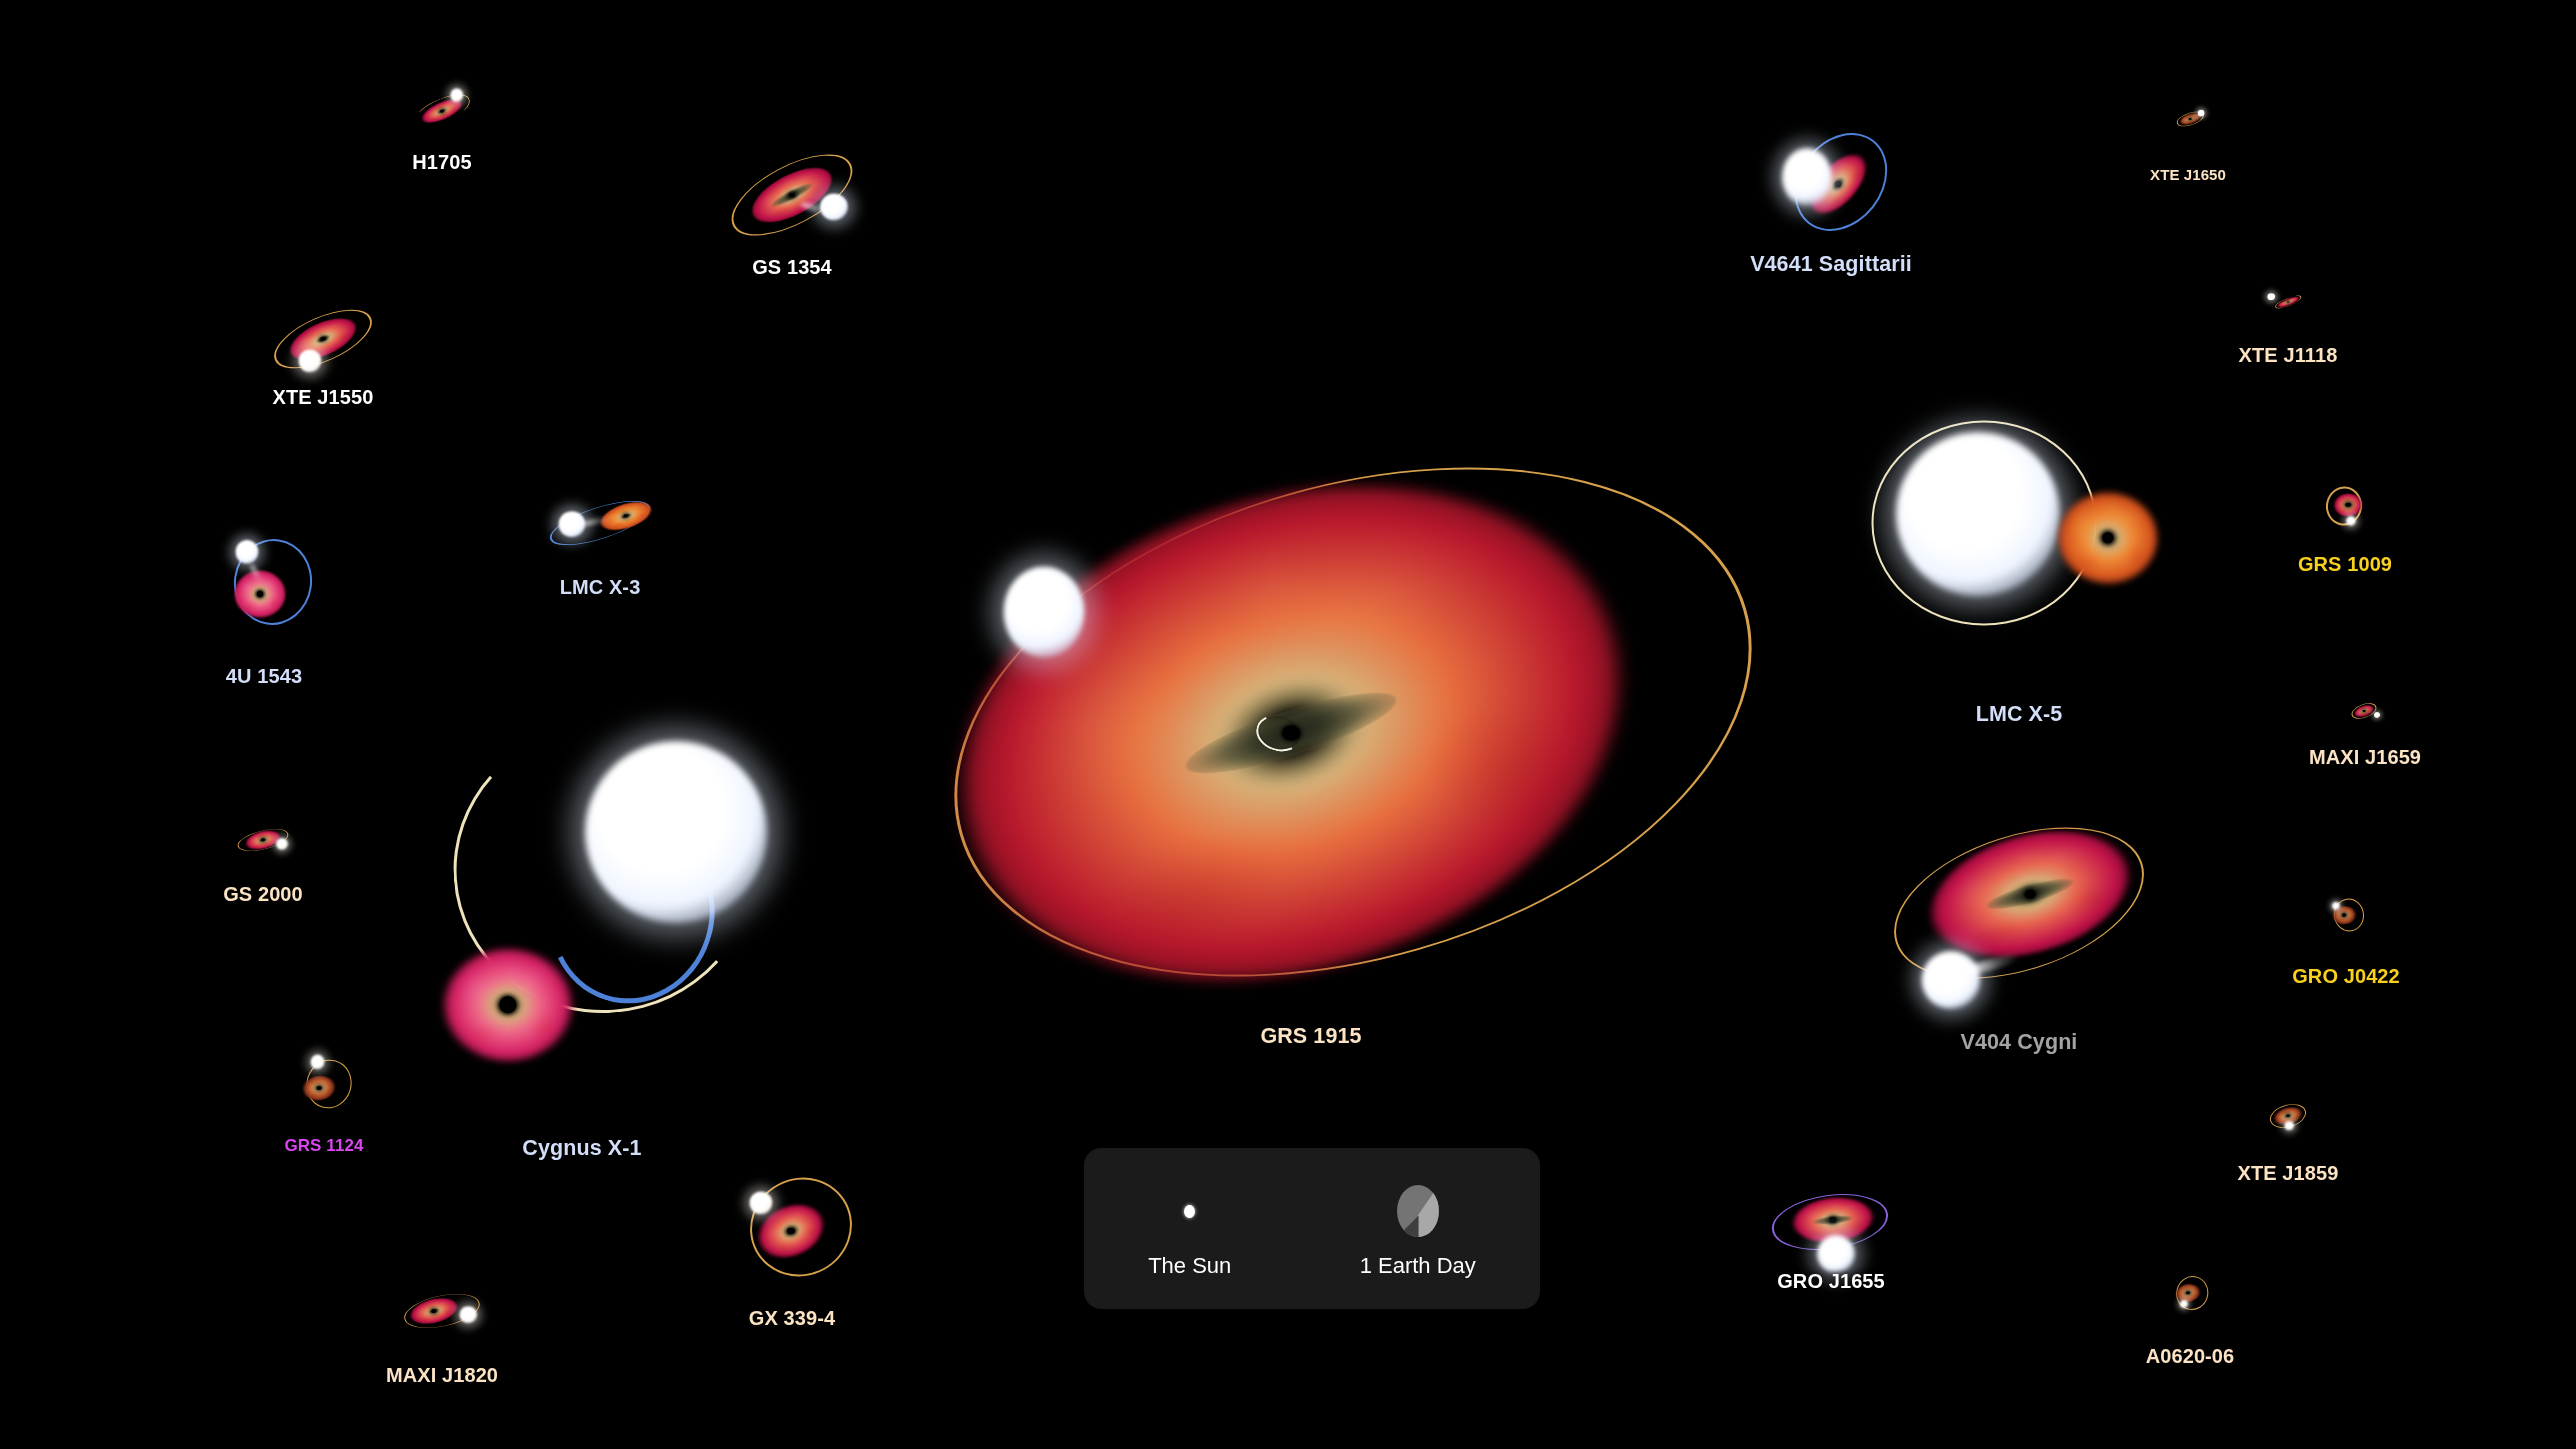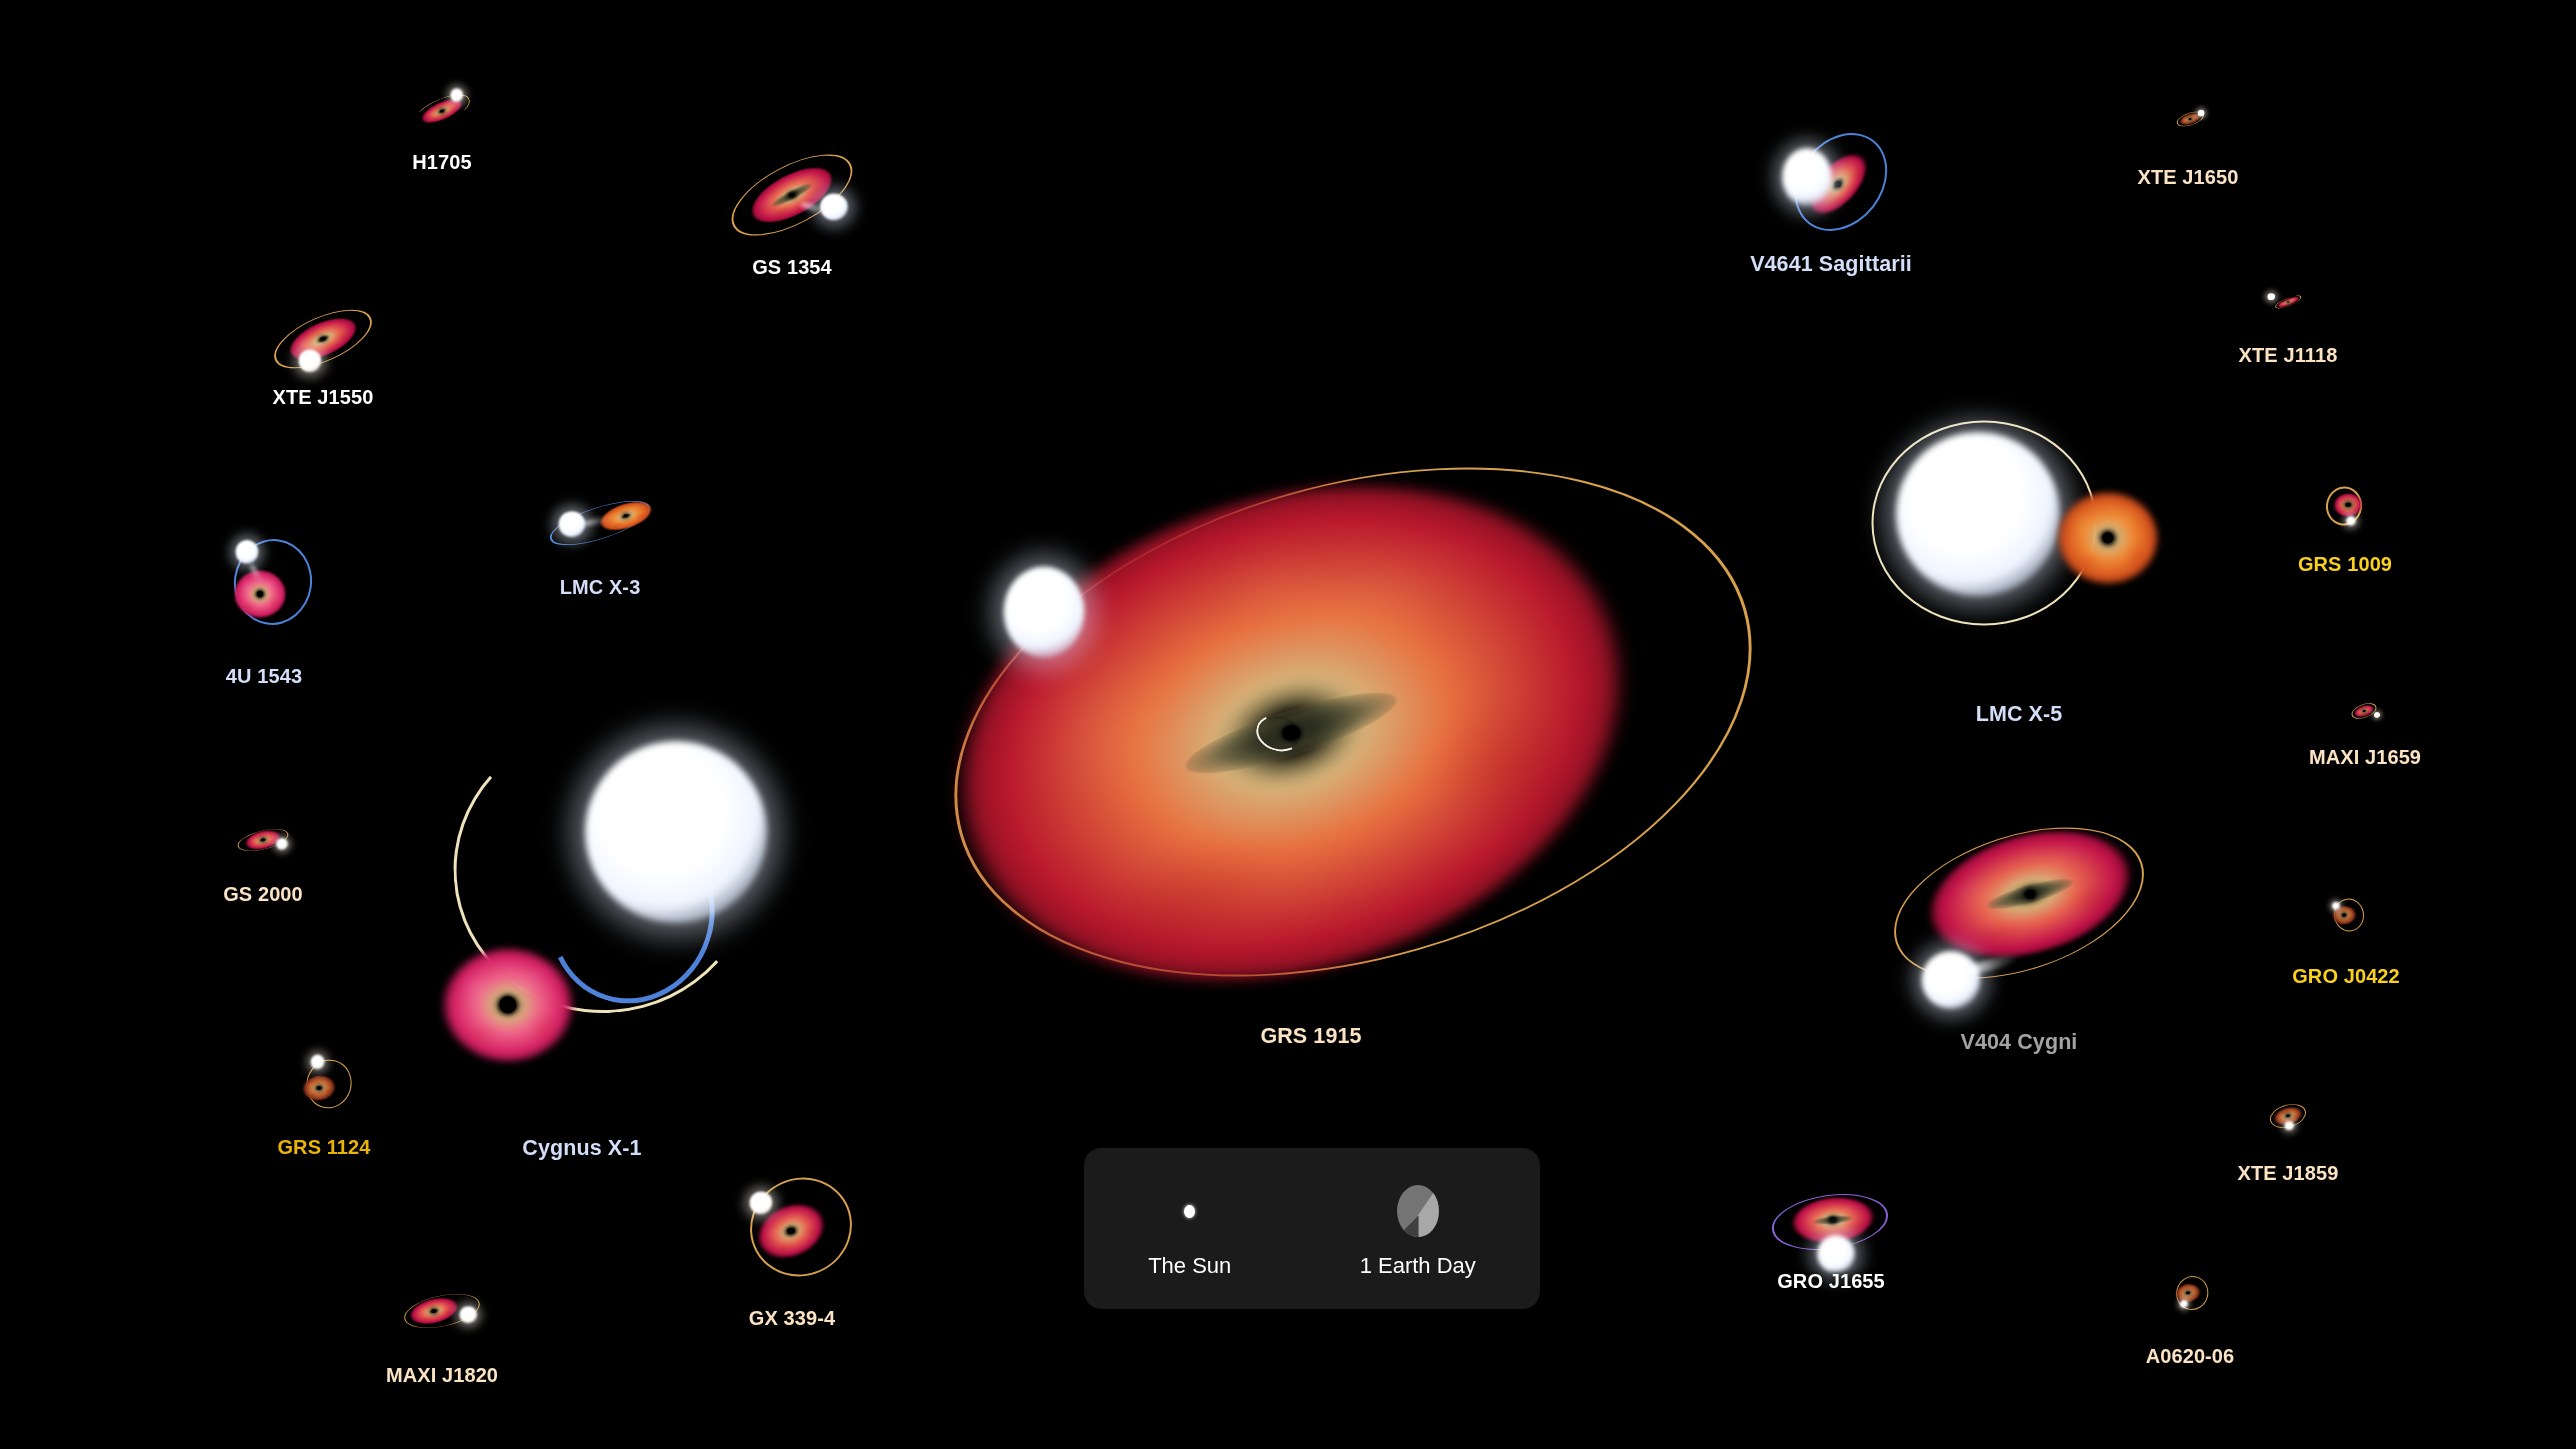--- a/index.html
+++ b/index.html
@@ -354,34 +354,34 @@
     </div>
   </div>
 
   <div class="label" style="left:442px;top:151px;font-size:20px;color:#ffffff;">H1705</div>
   <div class="label" style="left:792px;top:256px;font-size:20px;color:#ffffff;">GS 1354</div>
   <div class="label" style="left:323px;top:386px;font-size:20px;color:#ffffff;">XTE J1550</div>
   <div class="label" style="left:264px;top:665px;font-size:20px;color:#d3def8;">4U 1543</div>
   <div class="label" style="left:600px;top:576px;font-size:20px;color:#d3def8;">LMC X-3</div>
   <div class="label" style="left:263px;top:883px;font-size:20px;color:#fbe3c4;">GS 2000</div>
   <div class="label" style="left:582px;top:1136px;font-size:21.5px;color:#d3def8;">Cygnus X-1</div>
-  <div class="label" style="left:324px;top:1136px;font-size:20px;color:#eab308;">GRS 1124</div>
+  <div class="label" style="left:324px;top:1136px;font-size:17px;color:#d946ef;">GRS 1124</div>
   <div class="label" style="left:442px;top:1364px;font-size:20px;color:#fbe3c4;">MAXI J1820</div>
   <div class="label" style="left:792px;top:1307px;font-size:20px;color:#fbe3c4;">GX 339-4</div>
   <div class="label" style="left:1311px;top:1024px;font-size:21.5px;color:#fbe3c4;">GRS 1915</div>
   <div class="label" style="left:1831px;top:1270px;font-size:20px;color:#ffffff;">GRO J1655</div>
   <div class="label" style="left:2190px;top:1345px;font-size:20px;color:#fbe3c4;">A0620-06</div>
   <div class="label" style="left:2288px;top:1162px;font-size:20px;color:#fbe3c4;">XTE J1859</div>
   <div class="label" style="left:2346px;top:965px;font-size:20px;color:#fad01e;">GRO J0422</div>
   <div class="label" style="left:2019px;top:1030px;font-size:21.5px;color:#a3a3a3;">V404 Cygni</div>
   <div class="label" style="left:2365px;top:746px;font-size:20px;color:#fbe3c4;">MAXI J1659</div>
   <div class="label" style="left:2345px;top:553px;font-size:20px;color:#fad01e;">GRS 1009</div>
   <div class="label" style="left:2019px;top:702px;font-size:21.5px;color:#d3def8;">LMC X-5</div>
   <div class="label" style="left:2288px;top:344px;font-size:20px;color:#fbe3c4;">XTE J1118</div>
-  <div class="label" style="left:2188px;top:166px;font-size:20px;color:#fbe3c4;">XTE J1650</div>
+  <div class="label" style="left:2188px;top:166px;font-size:15px;color:#fbe3c4;">XTE J1650</div>
   <div class="label" style="left:1831px;top:252px;font-size:21.5px;color:#d3def8;">V4641 Sagittarii</div>
 
   <div id="legend">
     <div class="legend-item">
       <div class="legend-gfx">
           <div id="sun-dot"></div>
         </div>
       <div class="legend-text">The Sun</div>
     </div>
     <div class="legend-item">

